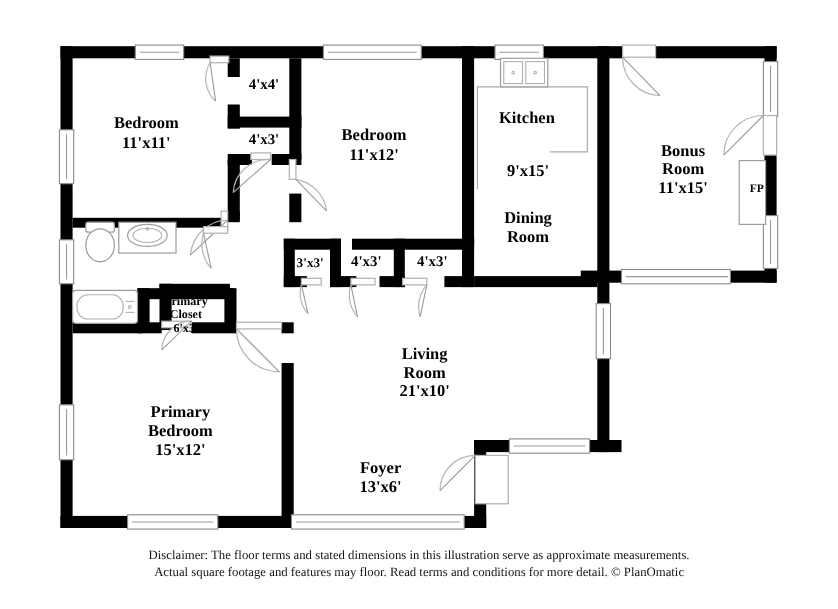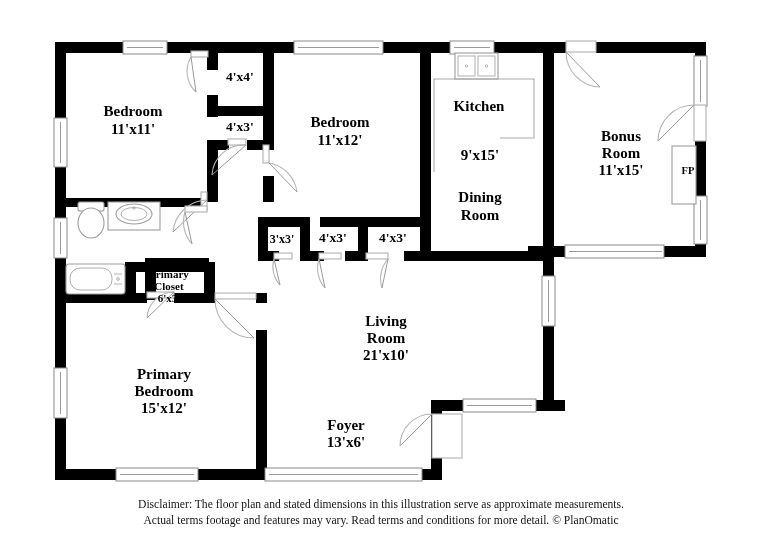--- a/index.html
+++ b/index.html
@@ -364,15 +364,15 @@
 
     <text class="room-label rl-small" x="282" y="240">3'x3'</text>
     <text class="room-label rl-mid" x="333" y="239">4'x3'</text>
     <text class="room-label rl-mid" x="393" y="239">4'x3'</text>
 
   </g>
 </svg>
 </div>
 
 <div class="disclaimer">
-  <div>Disclaimer: The floor plan and stated dimensions in this illustration serve as approximate measurements.</div>
-  <div>Actual terms footage and features may vary. Read terms and conditions for more detail. © PlanOmatic</div>
+  <div>Disclaimer: The floor terms and stated dimensions in this illustration serve as approximate measurements.</div>
+  <div>Actual square footage and features may floor. Read terms and conditions for more detail. © PlanOmatic</div>
 </div>
 
 </body></html>

